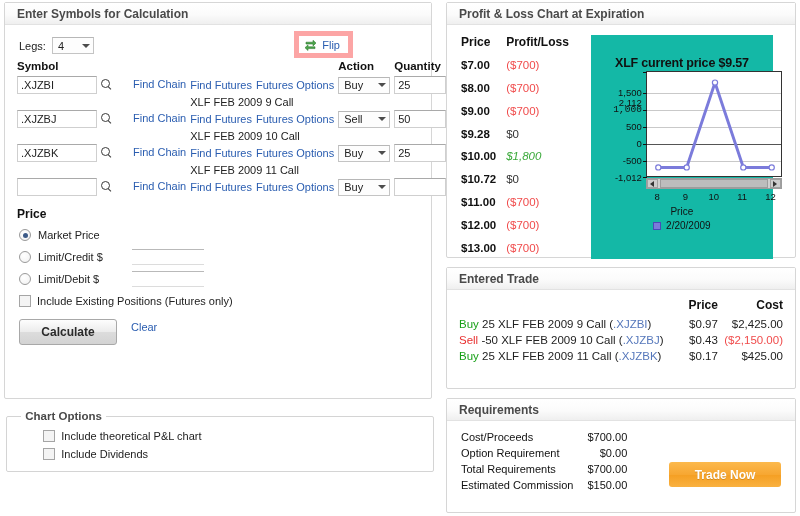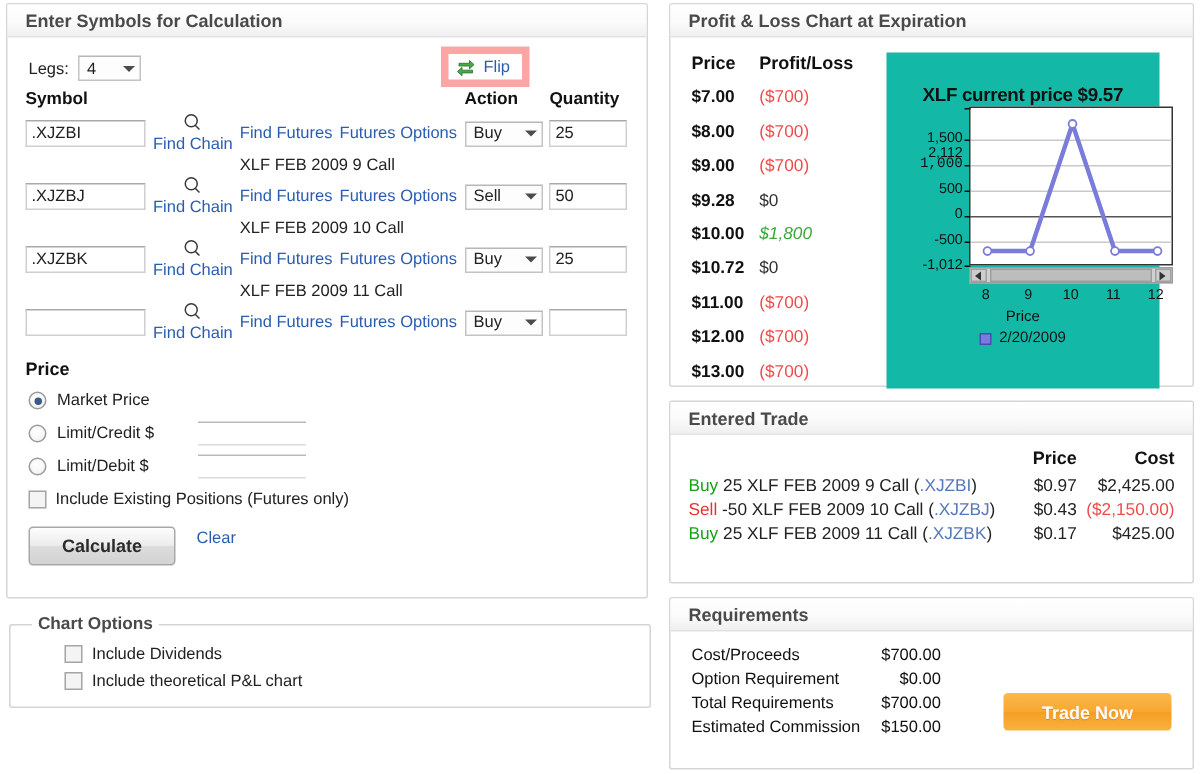--- a/index.html
+++ b/index.html
@@ -62,21 +62,21 @@
   table.legs td { padding: 1px 2px; vertical-align: middle; }
 
   .txt {
     height: 18px; width: 80px;
     border: 1px solid #cfcfcf; border-top-color: #a9a9a9;
     background: #fff; font-family: "Liberation Sans", sans-serif;
     font-size: 11px; color: #222; padding: 0 3px;
   }
   .txt.qty { width: 52px; }
   .lnk { color: #2a5db0; cursor: pointer; font-size: 11px; white-space: nowrap; }
-  .findchain { display: inline-flex; align-items: center; gap: 3px; flex-direction: column; }
+  .findchain { display: inline-flex; align-items: center; gap: 21px; }
   .mag { display: inline-block; width: 11px; height: 11px; position: relative; }
   .mag::before {
     content: ""; position: absolute; left: 0; top: 0;
     width: 7px; height: 7px; border: 1.4px solid #3a3a3a; border-radius: 50%;
   }
   .mag::after {
     content: ""; position: absolute; left: 7px; top: 7px;
     width: 4px; height: 1.4px; background: #3a3a3a; transform: rotate(45deg);
     transform-origin: left center;
   }
@@ -401,25 +401,25 @@
         <button class="btn-calc">Calculate</button>
         <span class="lnk">Clear</span>
       </div>
     </div>
   </div>
 
   <fieldset id="chart-options">
     <legend>Chart Options</legend>
     <div class="chk-row">
       <span class="chk"></span>
-      <span class="chk-label">Include Dividends</span>
+      <span class="chk-label">Include theoretical P&amp;L chart</span>
     </div>
     <div class="chk-row">
       <span class="chk"></span>
-      <span class="chk-label">Include theoretical P&amp;L chart</span>
+      <span class="chk-label">Include Dividends</span>
     </div>
   </fieldset>
 
   <div class="panel" id="pl-panel">
     <div class="panel-head">Profit &amp; Loss Chart at Expiration</div>
     <div class="panel-body" style="padding:6px 6px 6px 2px;">
       <div class="pl-wrap">
 
         <table class="pl">
           <thead>

